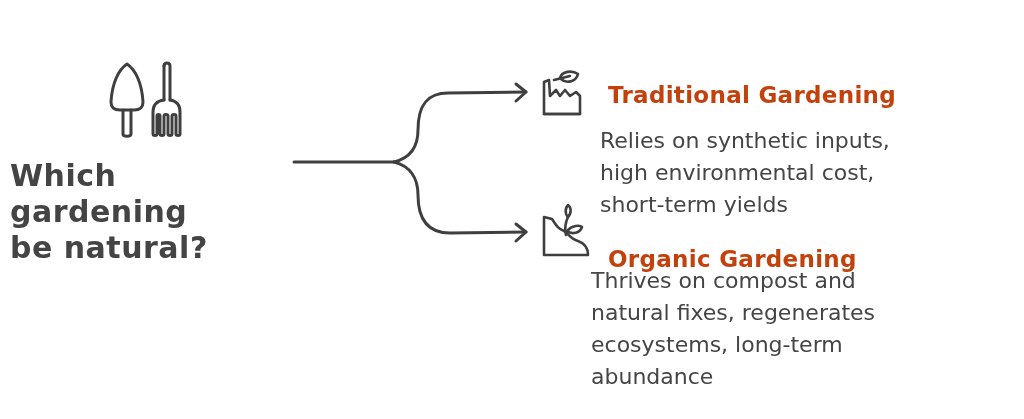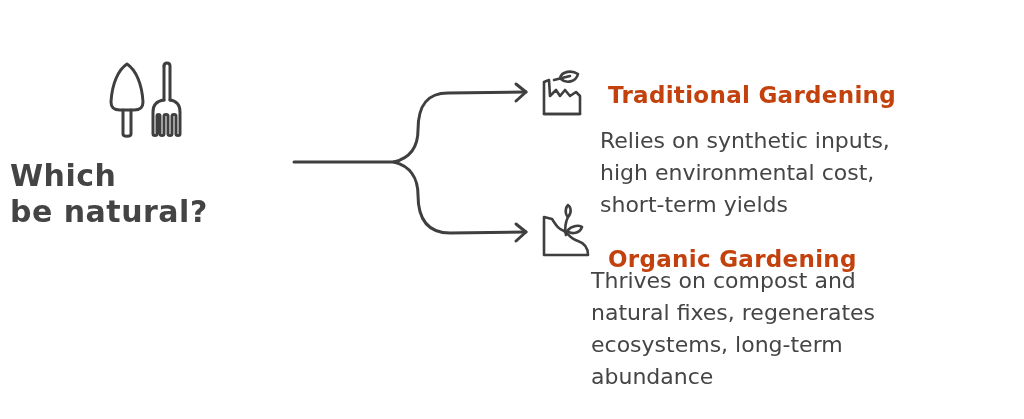--- a/index.html
+++ b/index.html
@@ -22,20 +22,21 @@
 
     <path d="M74 16 C74 12 80 12 80 16 L80 50"></path>
     <path d="M74 16 L74 50"></path>
 
     <path d="M74 50 C66 51 63 56 63 62 L63 84 C63 86 67 86 67 84 L67 66 C67 64 70 64 70 66 L70 84 C70 86 74 86 74 84 L74 66 C74 64 78 64 78 66 L78 84 C78 86 82 86 82 84 L82 66 C82 64 86 64 86 66 L86 84 C86 86 90 86 90 84 L90 62 C90 56 87 51 80 50"></path>
   </g>
 </svg>
 
 <div class="abs question">
   <div>Which</div>
+  <div>gardening</div>
   <div>be natural?</div>
 </div>
 
 <svg width="260" height="180" style="left:280px; top:70px;" viewBox="0 0 260 180">
   <g fill="none" stroke="#3f3f3f" stroke-width="3" stroke-linecap="round" stroke-linejoin="round">
     <path d="M14 92 L114 92"></path>
     <path d="M114 92 C130 88 138 78 138 60 C138 34 148 23 168 23 L246 22"></path>
     <path d="M114 92 C130 96 138 108 138 125 C138 152 150 163 170 163 L246 162"></path>
     <path d="M236 14 L246 22 L236 31"></path>
     <path d="M236 154 L246 162 L236 171"></path>

